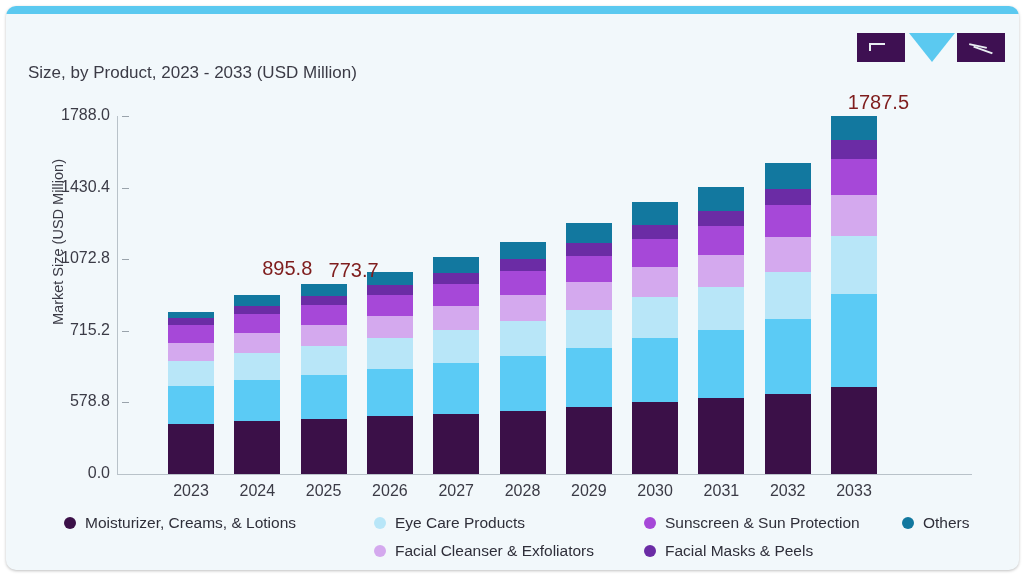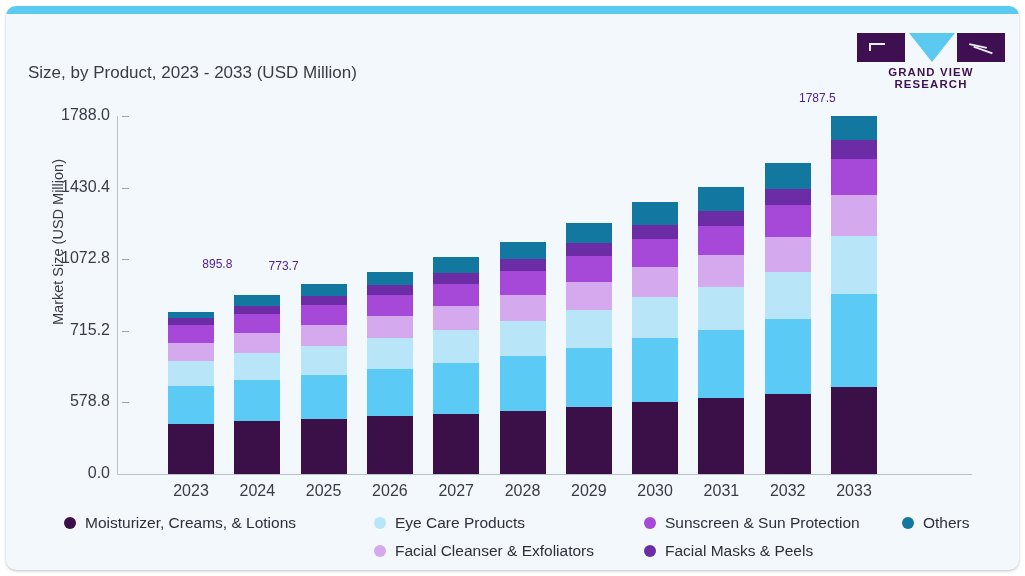--- a/index.html
+++ b/index.html
@@ -61,22 +61,22 @@
   .ytickmark{position:absolute;left:104px;width:7px;height:1px;background:#9aa3ab;}
   #axis-v{position:absolute;left:111px;top:110px;width:1px;height:358px;background:#b9c2c9;}
   #axis-h{position:absolute;left:111px;top:468px;width:855px;height:1px;background:#b9c2c9;}
   .bar{position:absolute;width:46px;}
   .seg{position:absolute;left:0;width:46px;}
   .xtick{
     position:absolute;top:476px;width:80px;text-align:center;
     font-size:16px;color:#3b3b46;
   }
   .barlabel{
-    position:absolute;width:110px;text-align:left;
-    font-size:12px;color:#4c1d95;
+    position:absolute;width:110px;text-align:right;
+    font-size:20px;color:#7f1d1d;
   }
   
   #legend{position:absolute;left:58px;top:508px;width:930px;height:50px;}
   .lg{position:absolute;display:flex;align-items:center;white-space:nowrap;}
   .lgdot{width:12px;height:12px;border-radius:50%;margin-right:9px;flex:none;}
   .lgtext{font-size:15.5px;color:#2f2f3a;}
 </style>
 </head>
 <body>
 
@@ -87,21 +87,20 @@
   <div id="subtitle">Size, by Product, 2023 - 2033 (USD Million)</div>
 
   <div id="logo">
     <div class="logo-blk" id="logo-b1"></div>
     <div class="logo-mark" id="logo-m1a"></div>
     <div class="logo-mark" id="logo-m1b"></div>
     <div id="logo-tri"></div>
     <div class="logo-blk" id="logo-b3"></div>
     <div class="logo-mark" id="logo-m3a"></div>
     <div class="logo-mark" id="logo-m3b"></div>
-    <div id="logo-text">GRAND VIEW RESEARCH</div>
   </div>
 
   <div id="plot">
     <div id="ylabel">Market Size (USD Million)</div>
     <div id="yticks">
         <div class="ytickwrap" style="top: 468px;">
           <div class="ytick" style="top: -10px;">0.0</div>
           <div class="ytickmark"></div>
         </div>
         <div class="ytickwrap" style="top: 396.4px;">

